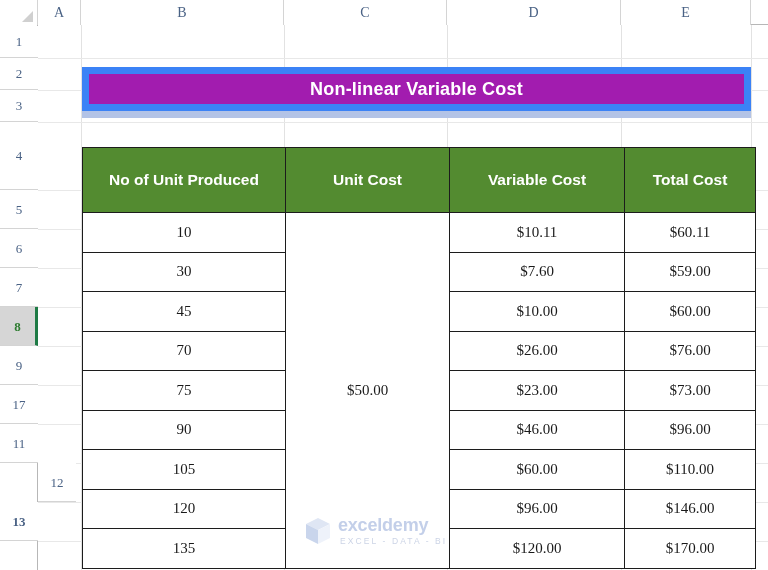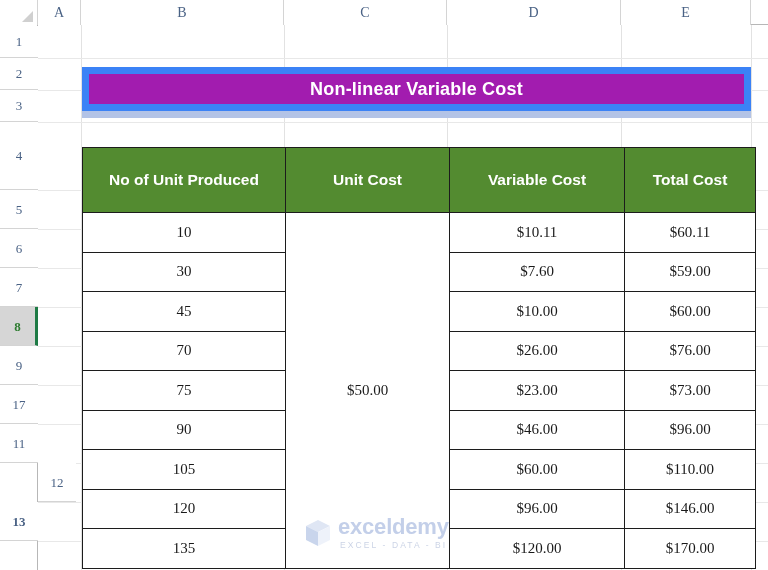--- a/index.html
+++ b/index.html
@@ -196,21 +196,21 @@
     height: 28px;
     margin-right: 7px;
     flex: none;
   }
   #watermark .wm-textblock {
     display: flex;
     flex-direction: column;
     line-height: 1;
   }
   #watermark .wm-name {
-    font-size: 22px;
+    font-size: 18px;
     font-weight: bold;
     color: #c3cfe9;
     letter-spacing: -0.2px;
   }
   #watermark .wm-tag {
     font-size: 8.5px;
     color: #ccd4e6;
     letter-spacing: 2.1px;
     margin-top: 3px;
     margin-left: 2px;

